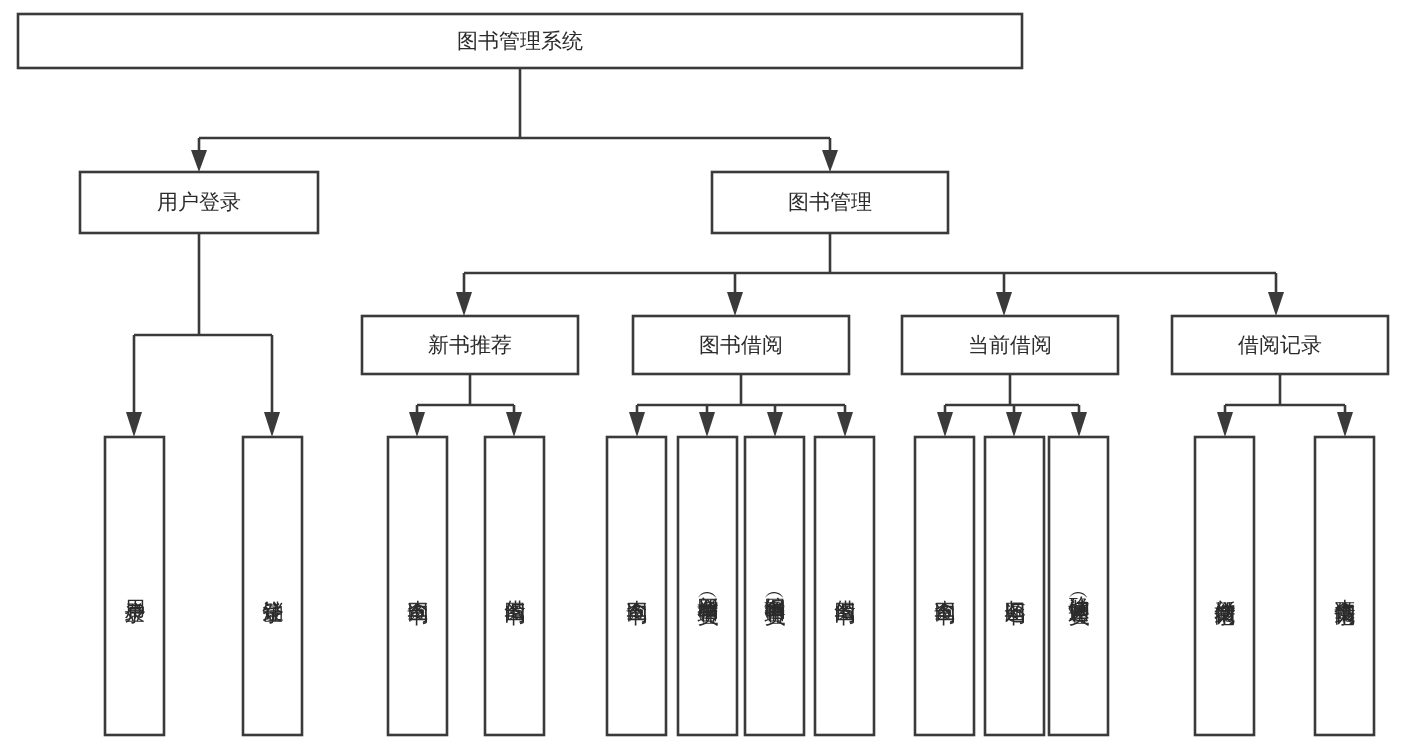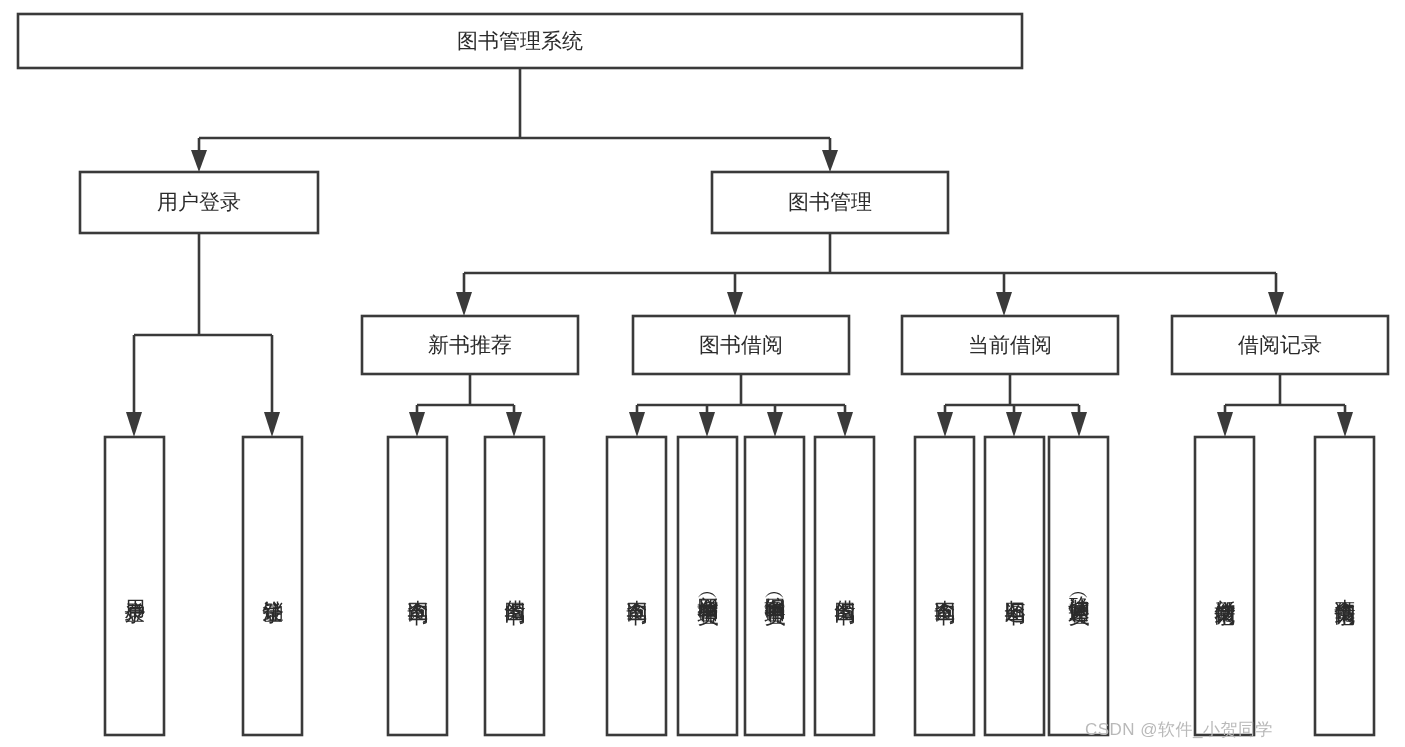--- a/index.html
+++ b/index.html
@@ -240,14 +240,13 @@
         <span class="leaf-label">确认归还（管理员）</span>
       </div>
       <div class="leaf-label-wrap" style="left: 1195px; top: 437px; width: 59px; height: 298px;">
         <span class="leaf-label">新增借阅记录</span>
       </div>
       <div class="leaf-label-wrap" style="left: 1315px; top: 437px; width: 59px; height: 298px;">
         <span class="leaf-label">查询借阅记录</span>
       </div>
     </div>
 
-  <div class="watermark">CSDN @软件_小贺同学</div>
 </div>
 
 </body></html>

